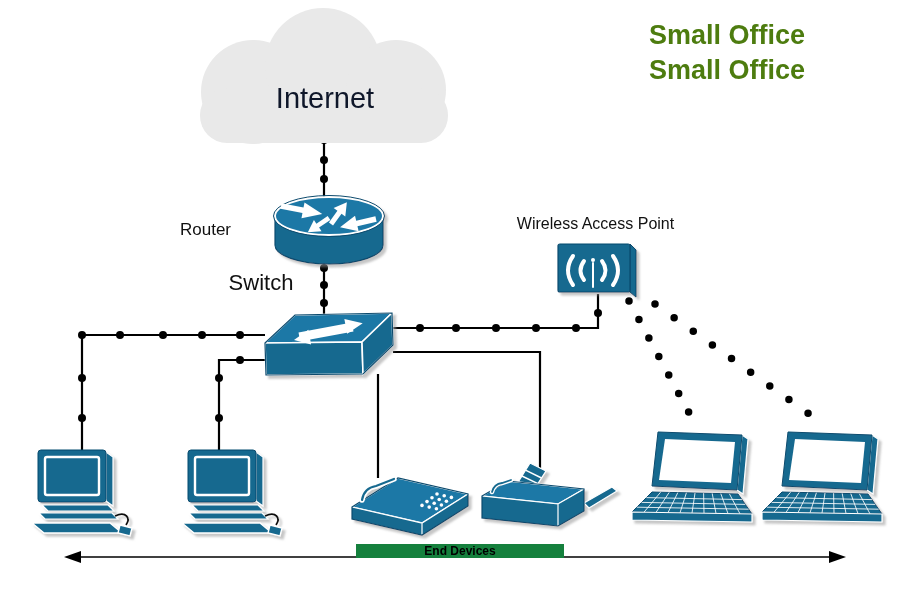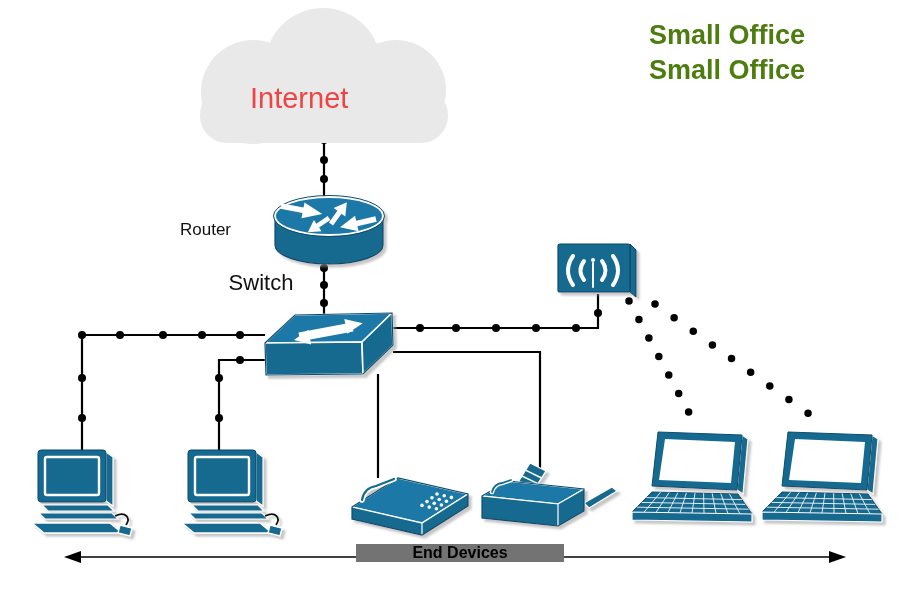--- a/index.html
+++ b/index.html
@@ -5,28 +5,28 @@
   html,body{margin:0;padding:0;}
   body{
     width:900px;height:600px;background:#ffffff;overflow:hidden;
     font-family:"Liberation Sans", sans-serif;
     --device:#17698f; --device-light:#1f78a6; --device-dark:#0d4b6e;
     --cloud:#e9e9e9; --line:#000000; --text:#111111;
   }
   .canvas{position:relative;width:900px;height:600px;}
   .canvas svg{position:absolute;left:0;top:0;}
   .lbl{position:absolute;color:var(--text);white-space:nowrap;}
-  .lbl-internet{left:250px;top:82px;width:150px;font-size:29px;color:#ef4444;}
+  .lbl-internet{left:250px;top:82px;width:150px;text-align:center;font-size:29px;color:#0f172a;}
   .lbl-router{left:180px;top:220px;width:85px;text-align:left;font-size:17px;}
   .lbl-switch{left:226px;top:270px;width:70px;text-align:center;font-size:22px;}
   .lbl-wap{left:493px;top:215px;width:205px;text-align:center;font-size:16px;}
   .title{position:absolute;left:612px;top:18px;width:230px;text-align:center;
          font-weight:bold;font-size:27px;line-height:35px;color:#4d7c0f;}
   .footer-head{position:absolute;left:356px;top:544px;width:200px;text-align:center;
-         font-weight:bold;font-size:16px;background:#737373;padding:0 4px;}
+         font-weight:bold;font-size:12px;background:#15803d;padding:0 4px;}
   .footer-sub{position:absolute;left:230px;top:562px;width:470px;text-align:center;font-size:18px;}
 </style>
 </head>
 <body style="--device: #17698f; --device-light: #1f78a6; --device-dark: #0d4b6e; --cloud: #e9e9e9; --line: #000000; --text: #111111;">
 
 <div class="canvas">
 
 <svg width="900" height="600" viewBox="0 0 900 600">
   <defs>
     <path id="arr" d="M0,-2.8 L16,-2.8 L16,-8 L30,0 L16,8 L16,2.8 L0,2.8 Z"></path>
@@ -186,20 +186,21 @@
   <g stroke="var(--line)" fill="var(--line)">
     <line x1="70" y1="557" x2="840" y2="557" stroke-width="1.6"></line>
     <path d="M64,557 L81,551 L81,563 Z" stroke="none"></path>
     <path d="M846,557 L829,551 L829,563 Z" stroke="none"></path>
   </g>
 </svg>
 
   <div class="lbl lbl-internet">Internet</div>
   <div class="lbl lbl-router">Router</div>
   <div class="lbl lbl-switch">Switch</div>
+  <div class="lbl lbl-wap">Wireless Access Point</div>
 
   <div class="title">
     <div>Small Office</div>
     <div>Small Office</div>
   </div>
 
   <div class="footer-head">End Devices</div>
 </div>
 
 </body></html>

